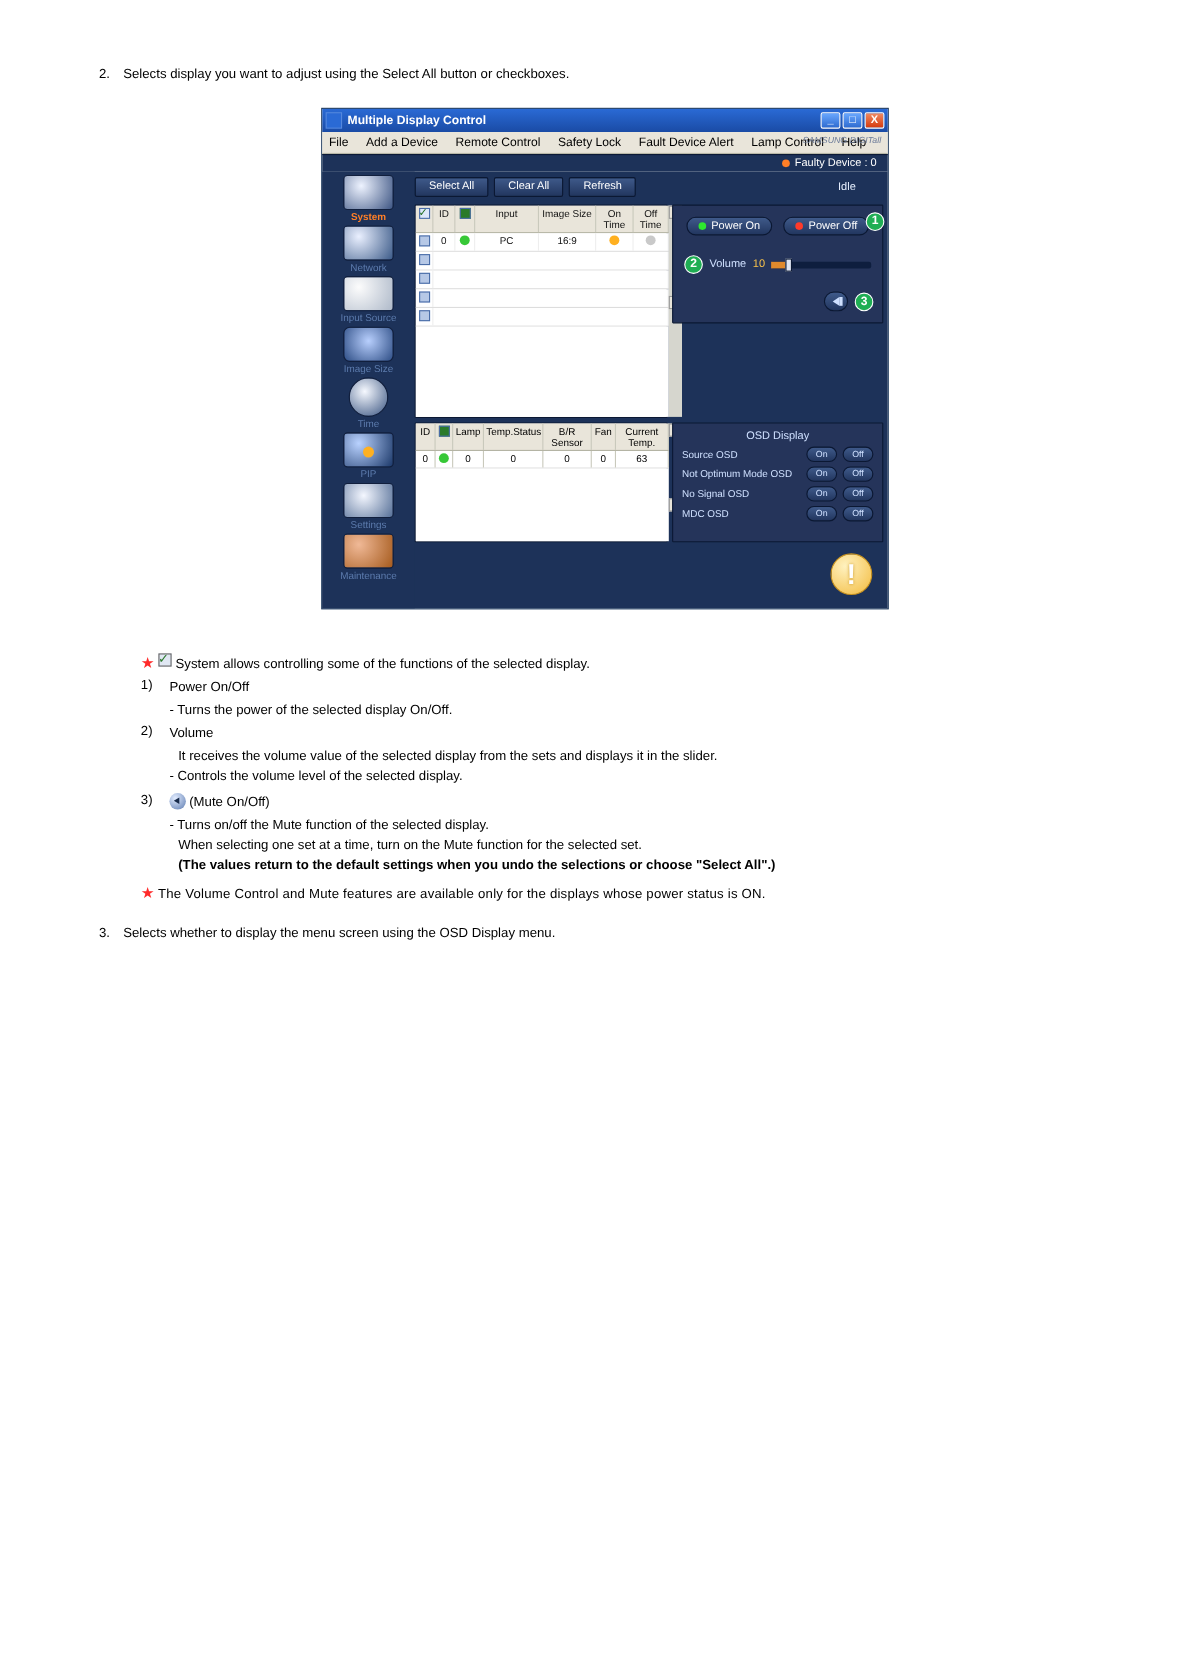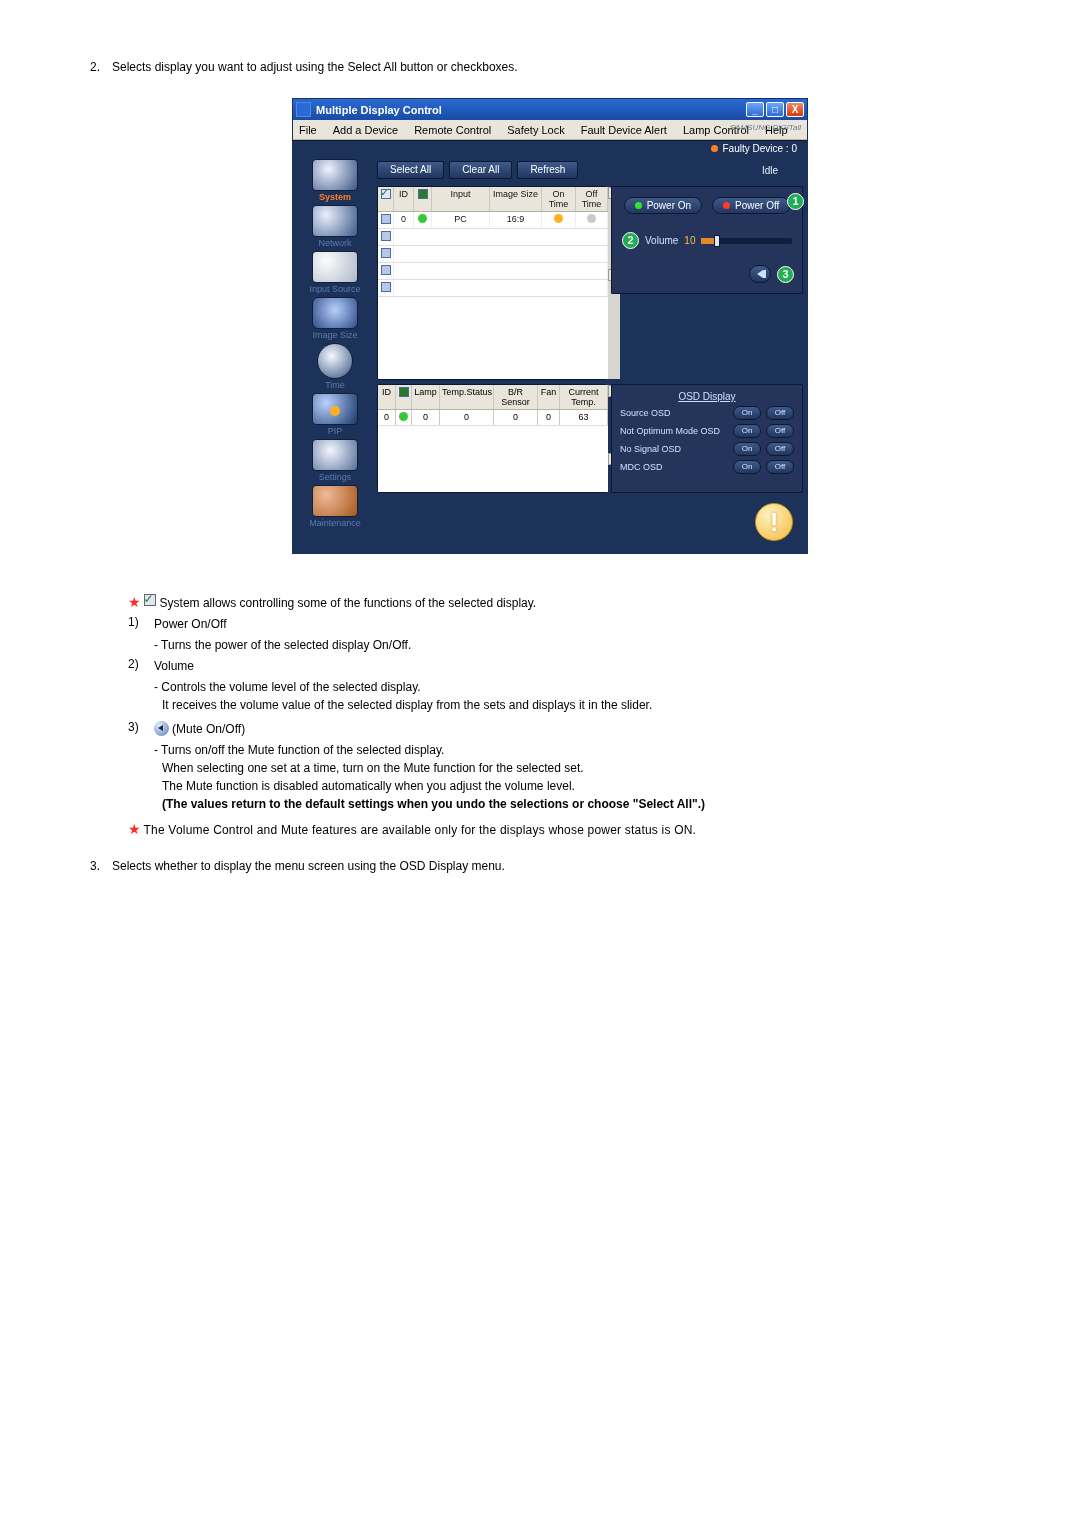--- a/index.html
+++ b/index.html
@@ -96,21 +96,21 @@
   
   .stattable{ width:230px; font-size:9px; background:#e6e6e6;}
   .sthead{ display:flex; background:#e9e5da; border-bottom:1px solid #b4b4a4;}
   .sthead div, .strow div{ padding:2px 2px; border-right:1px solid #c9c9bc; text-align:center;}
   .strow{ display:flex; background:#fff; border-bottom:1px solid #ddd;}
   .sc-id{width:18px;} .sc-s{width:16px;} .sc-lmp{width:28px;} .sc-tmp{width:54px;} .sc-br{width:44px;} .sc-fan{width:22px;} .sc-cur{width:48px;}
   .stattable .blank{height:66px;background:#fff;}
 
   
   .osdpanel{ width:192px; padding:6px 8px; }
-  .osdpanel .title{ color:#cfe0ff; font-size:10px; text-align:center; margin-bottom:0;text-decoration:underline;}
+  .osdpanel .title{ color:#cfe0ff; font-size:10px; text-align:center; margin-bottom:0;}
   .osdrow{ display:flex; align-items:center; gap:5px; margin:4px 0;}
   .osdrow .olabel{ color:#cfe0ff; font-size:9px; flex:1;}
   .pill{ width:28px; height:14px; border-radius:7px; background:linear-gradient(#3f5a8a,#22365f); border:1px solid #0b1833; color:#cfe0ff; font-size:8px; text-align:center; line-height:12px;}
 
   .alarm{ display:flex; justify-content:flex-end; padding:6px 10px 8px 0;}
   .alarmico{ width:38px;height:38px;border-radius:50%;background:radial-gradient(circle at 35% 30%,#fff2c0,#f3bb3e);display:flex;align-items:center;justify-content:center;color:#fff;font-size:26px;font-weight:bold;border:1px solid #c9931f; text-shadow:0 0 3px #c9931f;}
 
   
   .star{ color:#ff2a2a; font-size:14px; margin-right:3px;}
   .belowblock{ margin-left:38px; }
@@ -358,30 +358,29 @@
   <div class="bullet-row">
     <span class="n">1)</span>
     <span class="t">Power On/Off</span>
   </div>
   <div class="sub">- Turns the power of the selected display On/Off.</div>
 
   <div class="bullet-row">
     <span class="n">2)</span>
     <span class="t">Volume</span>
   </div>
+  <div class="sub" style="margin-left:34px;">It receives the volume value of the selected display from the sets and displays it in the slider.</div>
   <div class="sub">- Controls the volume level of the selected display.</div>
-  <div class="sub" style="margin-left:34px;">It receives the volume value of the selected display from the sets and displays it in the slider.</div>
 
   <div class="bullet-row" style="margin-top:6px;">
     <span class="n">3)</span>
     <span class="t"><span class="muteico"></span><span>(Mute On/Off)</span></span>
   </div>
   <div class="sub">- Turns on/off the Mute function of the selected display.</div>
   <div class="sub" style="margin-left:34px;">When selecting one set at a time, turn on the Mute function for the selected set.</div>
-  <div class="sub" style="margin-left:34px;">The Mute function is disabled automatically when you adjust the volume level.</div>
   <div class="sub" style="margin-left:34px;font-weight:bold;">(The values return to the default settings when you undo the selections or choose "Select All".)</div>
 
   <div class="note">
     <span class="star">★</span>
     <span class="t">The Volume Control and Mute features are available only for the displays whose power status is ON.</span>
   </div>
 </div>
 
 <div class="list-row">
   <div class="list-num">3.</div>

